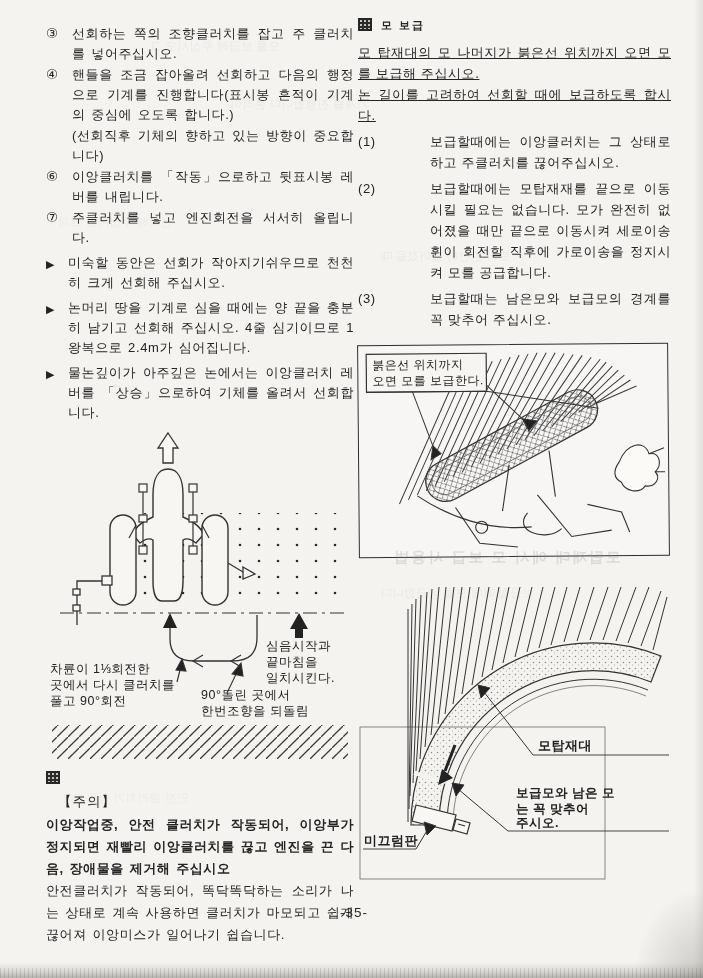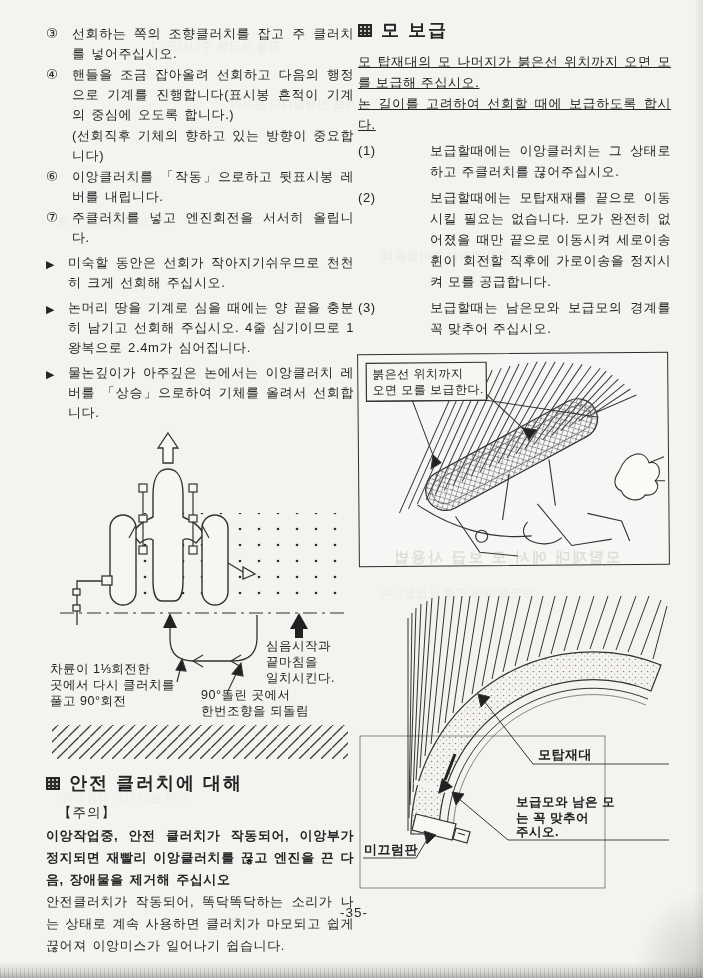--- a/index.html
+++ b/index.html
@@ -25,21 +25,21 @@
 
   .body-txt{font-size:13px;line-height:20px;letter-spacing:.6px;word-spacing:1.5px;
     text-align:justify;word-break:break-all;}
   .step{display:flex;margin-bottom:1px;}
   .mk{flex:none;width:26px;font-size:13.5px;line-height:20px;}
   .mk-paren{flex:none;width:24px;font-size:13px;line-height:21px;}
   .step .tx{flex:1;}
   .note{display:flex;margin-top:5px;}
   .note .mk{width:22px;font-size:11px;padding-top:1px;}
 
-  .sec-head{display:flex;align-items:center;font-size:18px;font-weight:bold;
+  .sec-head{display:flex;font-size:11px;font-weight:bold;
     letter-spacing:2px;margin-bottom:9px;}
   .hicon{flex:none;width:14px;height:13px;margin-right:9px;background:#2c2c2c;
     background-image:radial-gradient(rgba(215,213,205,.9) 1px, rgba(0,0,0,0) 1px);
     background-size:4px 4px;background-position:1px 1px;
     box-shadow:inset 0 0 0 2px #262626;}
 
   .r-par{font-size:13px;line-height:21px;letter-spacing:.6px;text-align:justify;word-break:break-all;text-decoration:underline;}
   .r-item{display:flex;margin-top:5px;font-size:13px;line-height:21px;letter-spacing:.6px;}
   .r-item .tx{flex:1;text-align:justify;word-break:break-all;margin-left:48px;}
 
@@ -170,21 +170,20 @@
     <text class="dlab" x="4" y="276">풀고 90°회전</text>
     <text class="dlab" x="155" y="270">90°돌린 곳에서</text>
     <text class="dlab" x="155" y="286">한번조향을 되돌림</text>
 
     <rect x="6" y="296" width="296" height="34" fill="url(#hatch)"></rect>
   </svg>
 
   <div class="safety">
     <div class="sec-head">
       <span class="hicon"></span>
-      <span>안전 클러치에 대해</span>
     </div>
     <div class="caution-head">【주의】</div>
     <div class="body-txt" style="line-height:22px;font-weight:bold;">이앙작업중, 안전 클러치가 작동되어, 이앙부가 정지되면 재빨리 이앙클러치를 끊고 엔진을 끈 다음, 장애물을 제거해 주십시오</div>
     <div class="body-txt" style="line-height:22px;">안전클러치가 작동되어, 똑닥똑닥하는 소리가 나는 상태로 계속 사용하면 클러치가 마모되고 쉽게 끊어져 이앙미스가 일어나기 쉽습니다.</div>
   </div>
 </div>
 
 <div class="col col-right">
 
   <div class="sec-head">

